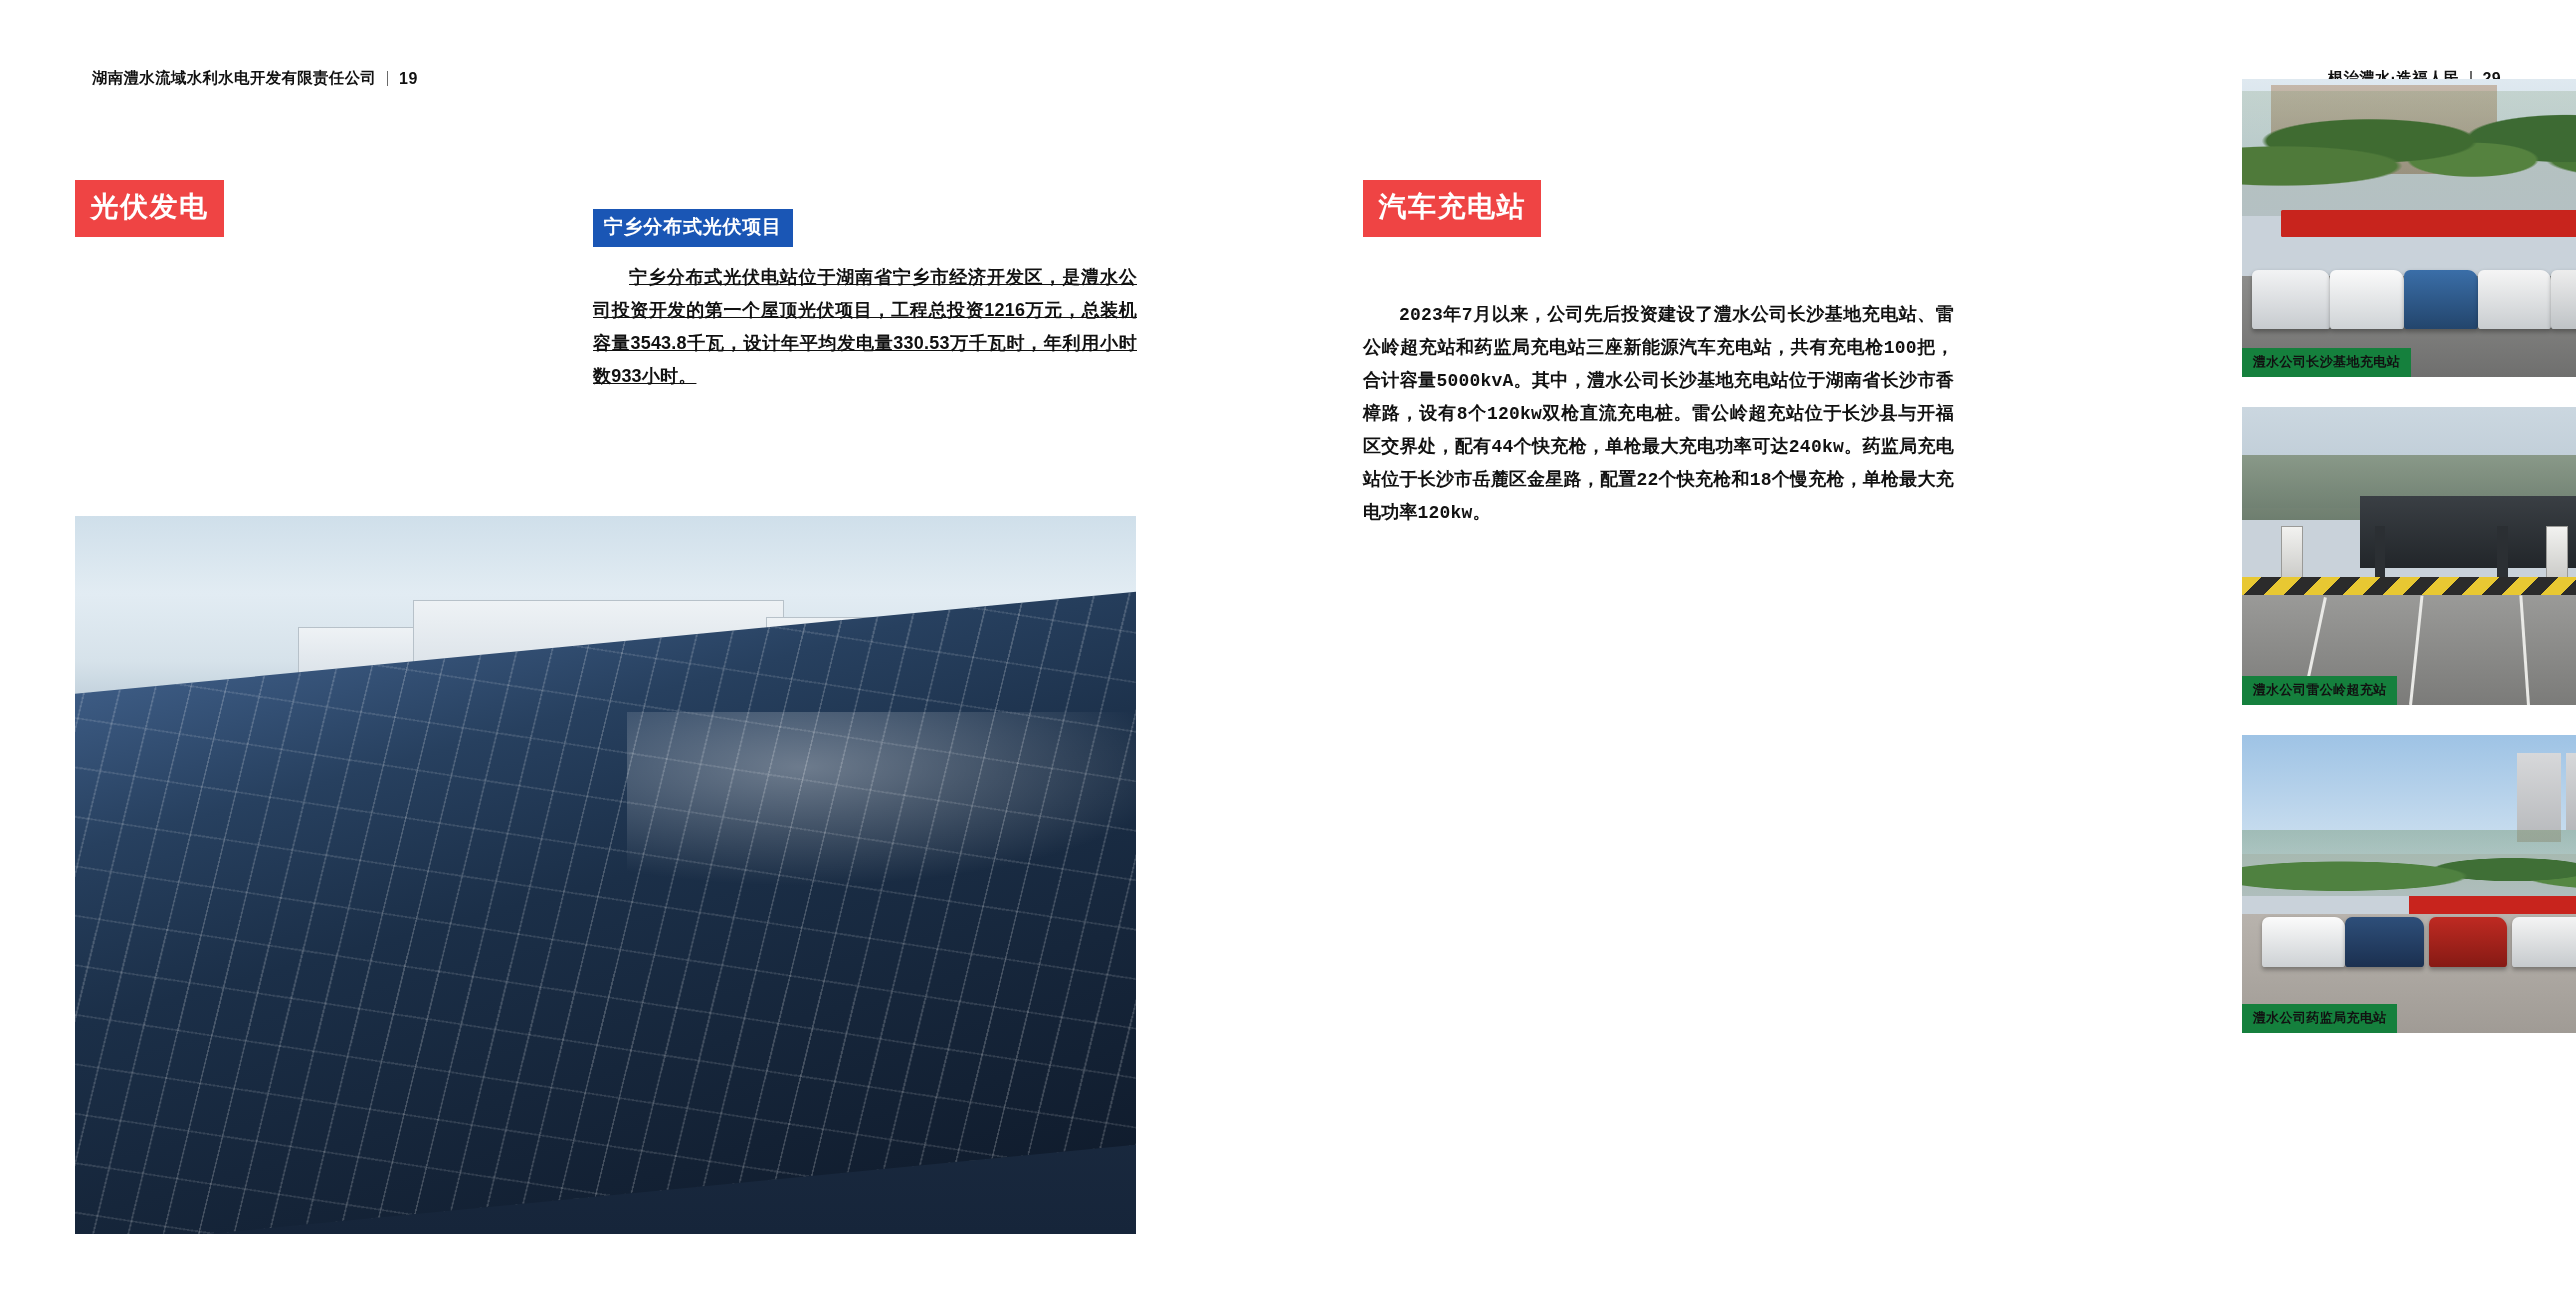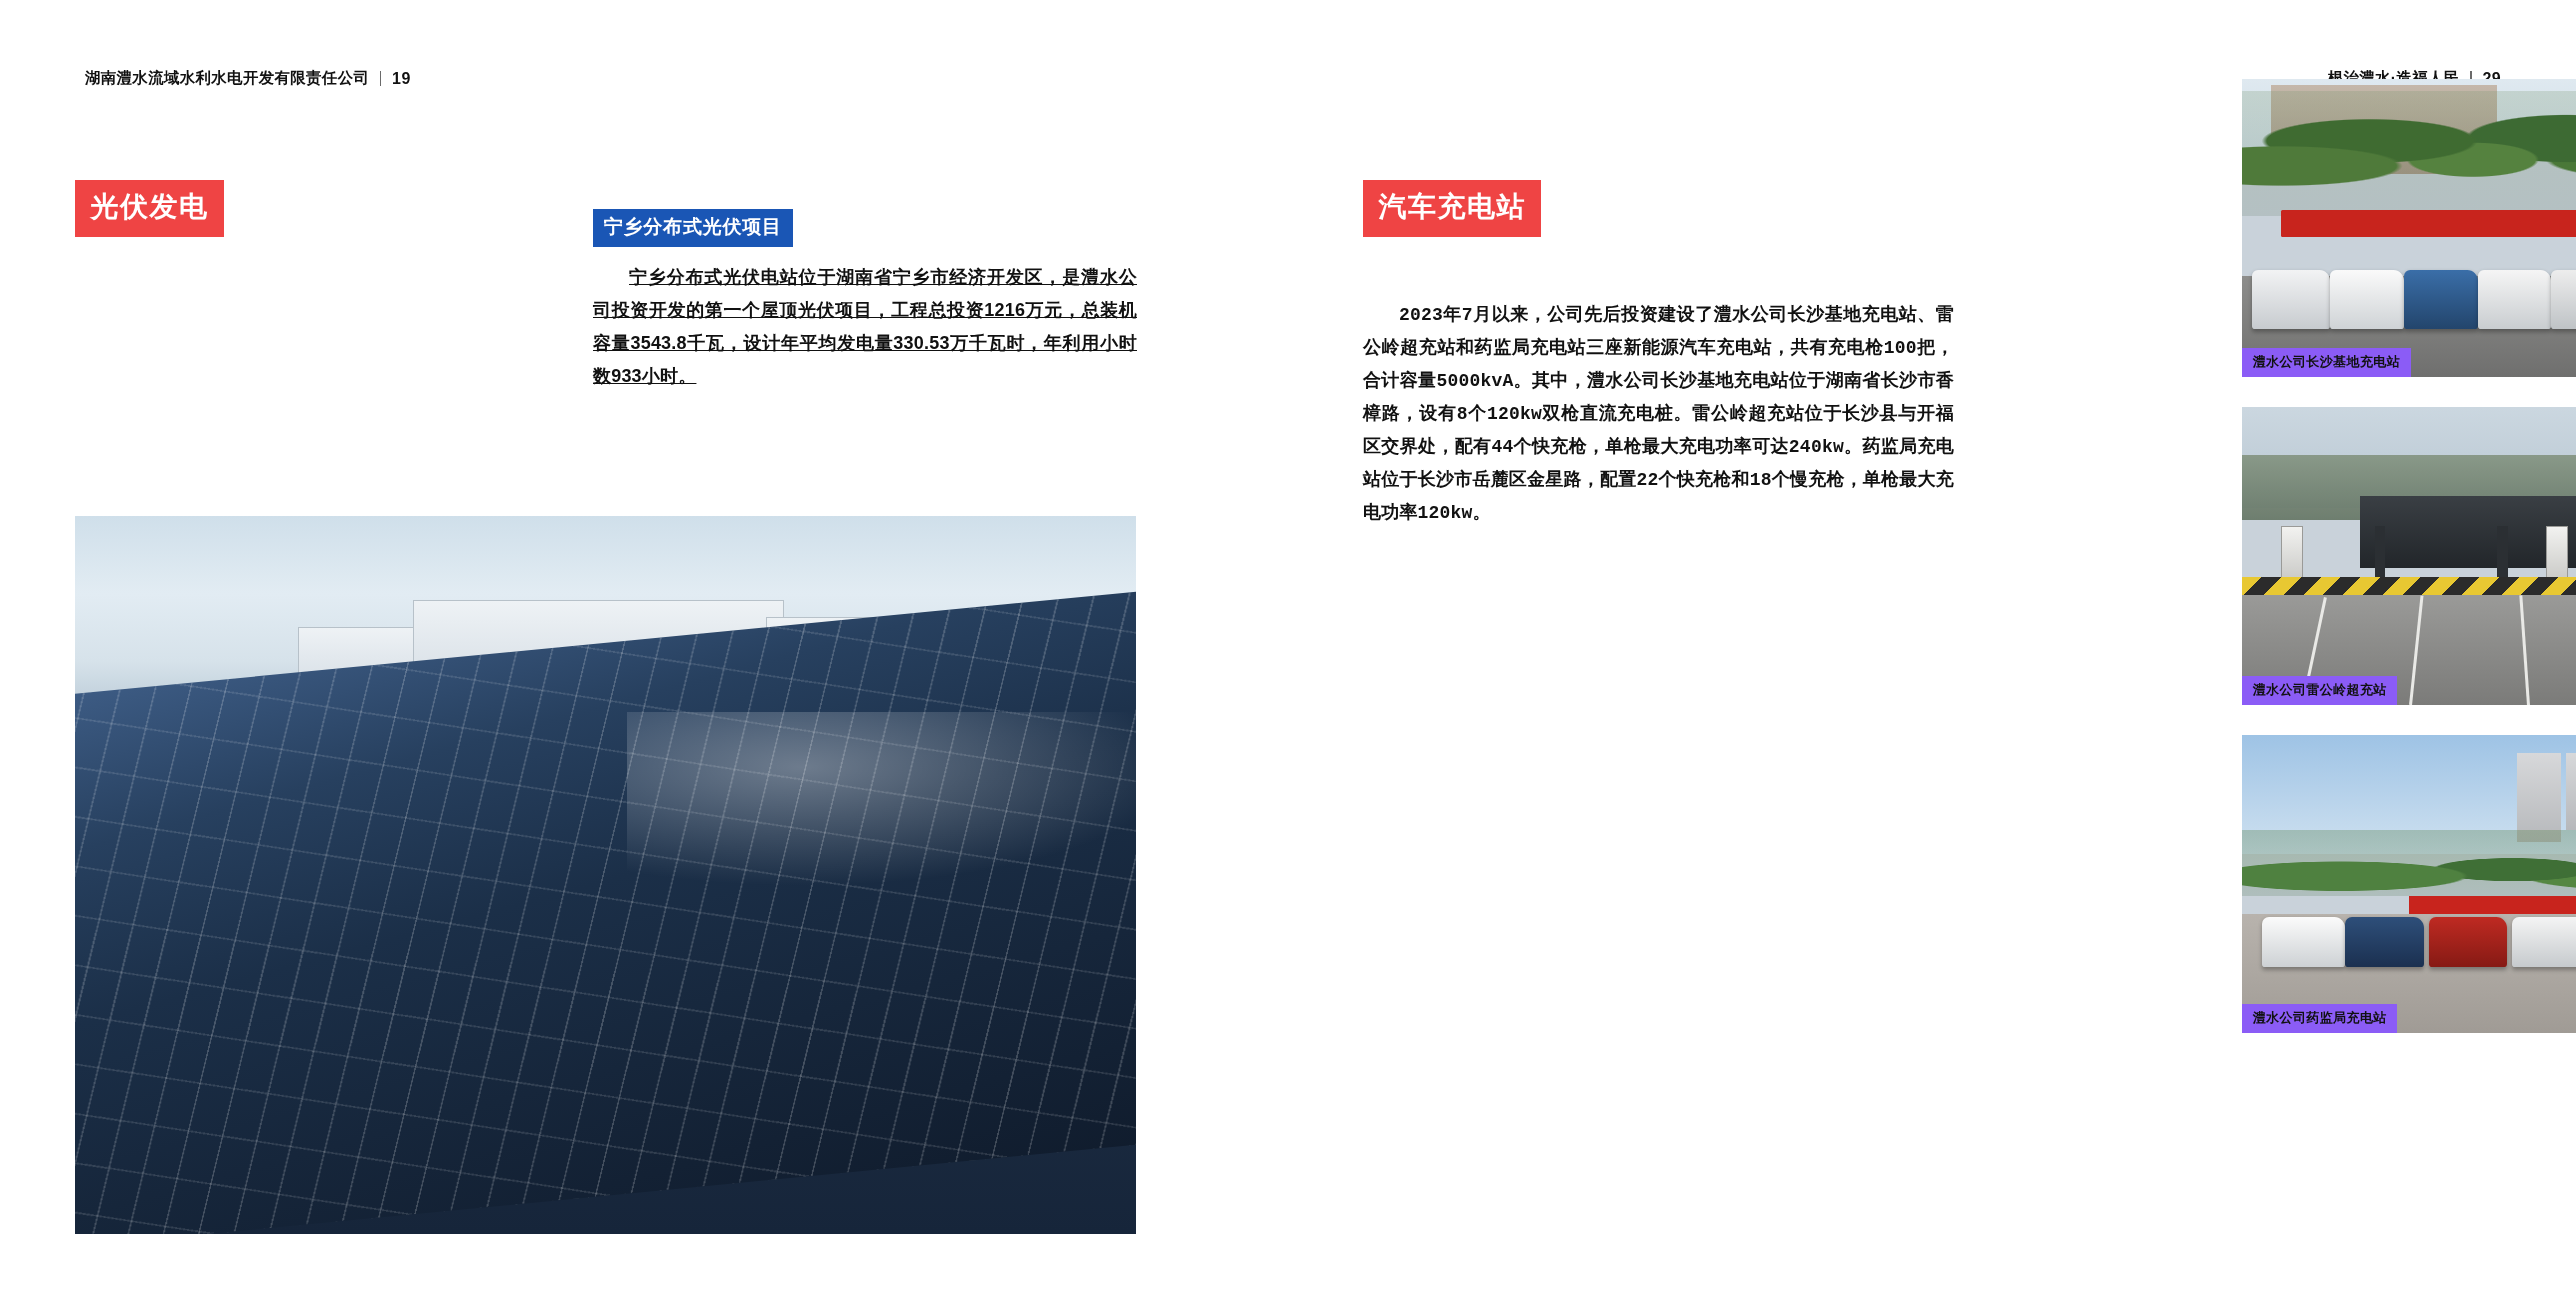--- a/index.html
+++ b/index.html
@@ -48,21 +48,21 @@
   .runhead .rule {
     display: inline-block;
     width: 1.5px;
     height: 15.4px;
     background: #6a6a6a;
   }
   .runhead .pageno {
     font-weight: 700;
     font-size: 16px;
   }
-  .runhead-left  { left: 85px; text-align: right; }
+  .runhead-left  { left: 92px; text-align: right; }
   .runhead-right { right: 75px; }
 
   
   .sec-tag {
     position: absolute;
     background: #ef4444;
     color: #ffffff;
     font-weight: 700;
     display: flex;
     align-items: center;
@@ -100,21 +100,21 @@
   
   .photo {
     position: absolute;
     overflow: hidden;
     background: #c9d2da;
   }
   .photo .caption {
     position: absolute;
     left: 0;
     bottom: 0;
-    background: #8b5cf6;
+    background: #15803d;
     color: #111;
     font-size: 13px;
     font-weight: 700;
     padding: 5.4px 10.7px 6.1px 10.7px;
     letter-spacing: 0.4px;
     white-space: nowrap;
   }
 
   
   .solar {

